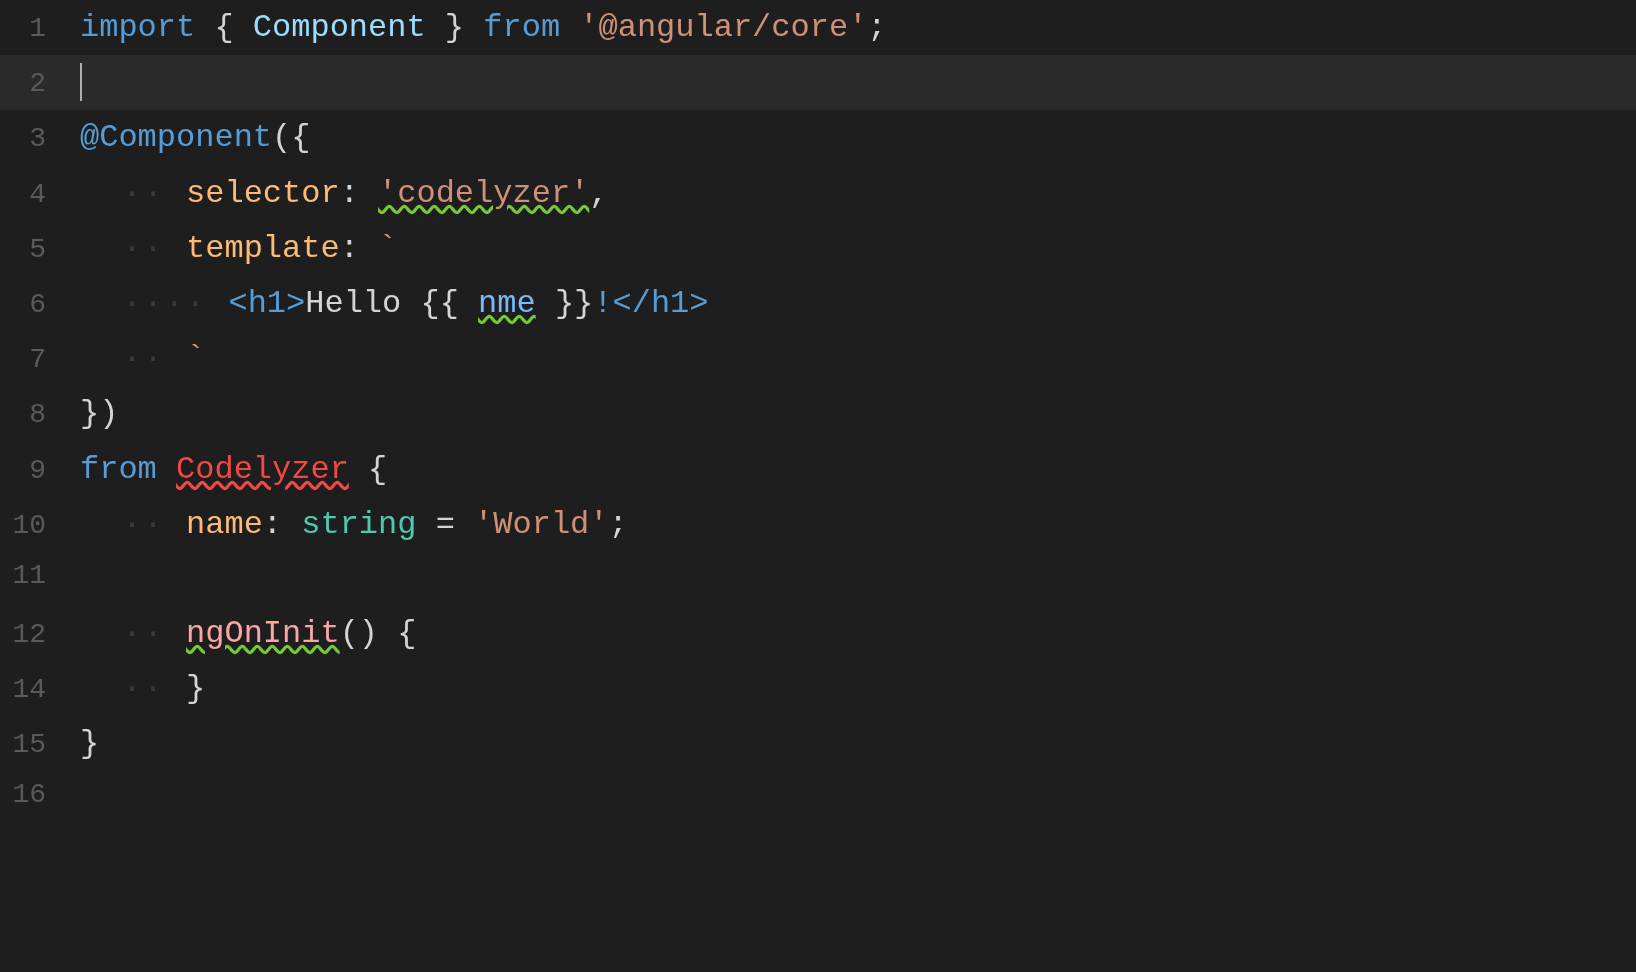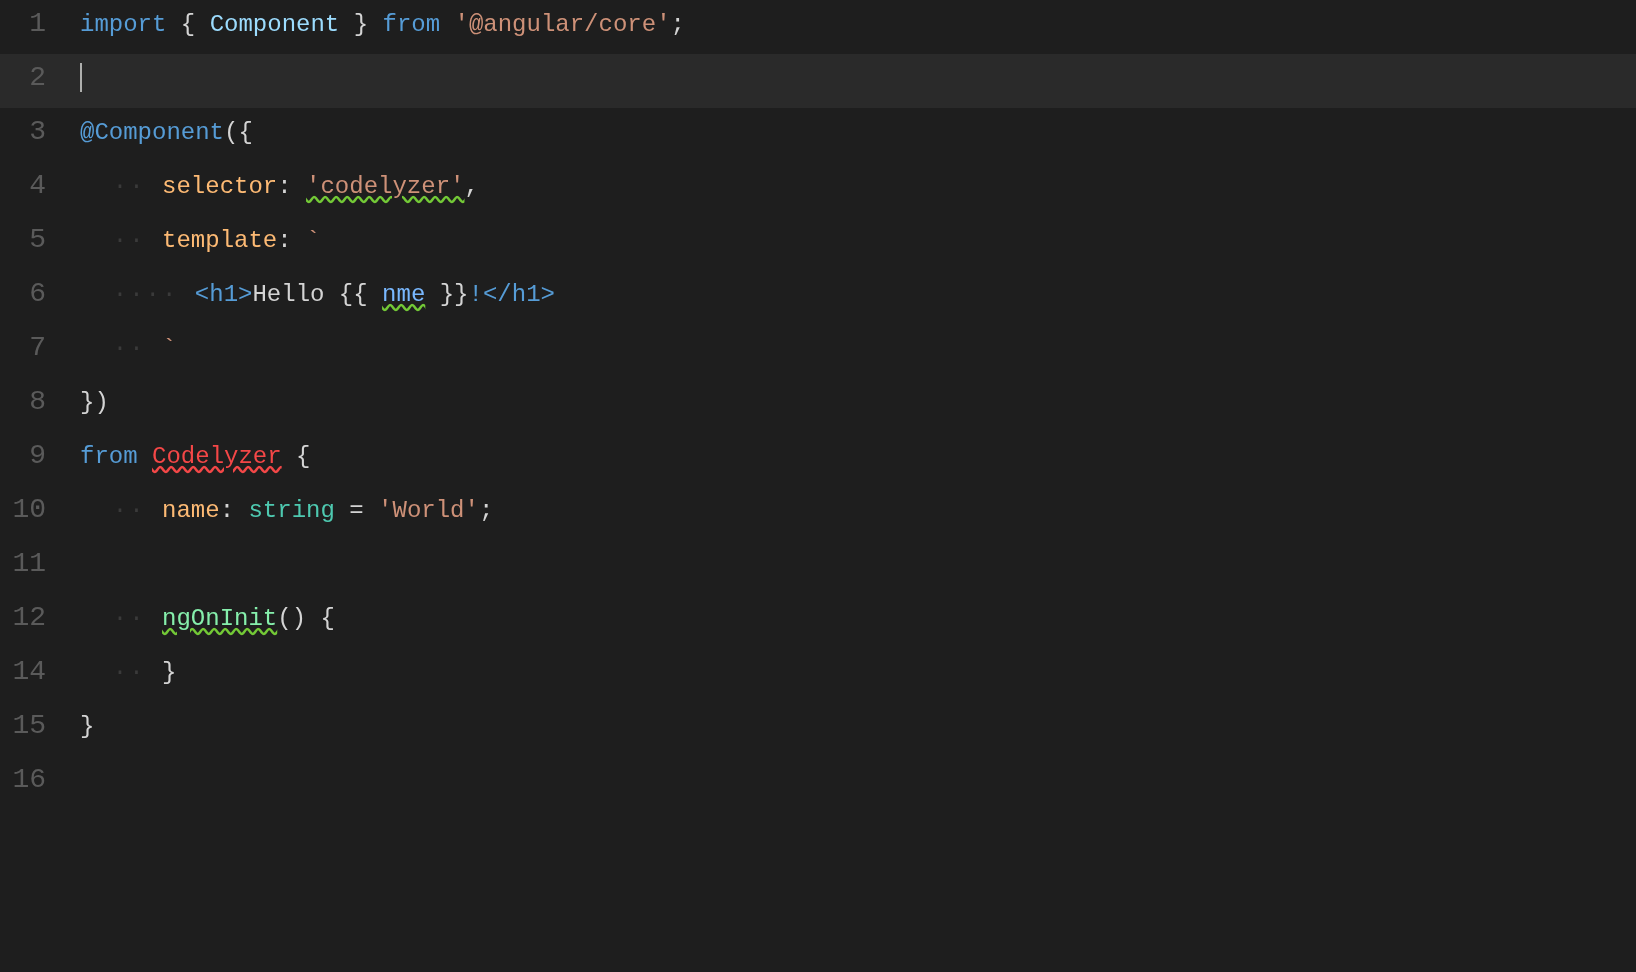--- a/index.html
+++ b/index.html
@@ -45,34 +45,34 @@
       min-width: 70px;
       text-align: right;
       padding-right: 24px;
       user-select: none;
       font-size: 28px;
     }
 
     .line-content {
       flex: 1;
       white-space: pre;
-      font-size: 24px;
+      font-size: 32px;
       padding-left: 10px;
     }
 
     
     .kw-import    { color: #569cd6; }   
     .kw-from      { color: #569cd6; }   
     .kw-string    { color: #ce9178; }   
     .kw-backtick  { color: #ce9178; }   
     .kw-decorator { color: #569cd6; }   
     .kw-property  { color: #fdba74; }   
     .kw-classname { color: #f44747; }   
     .kw-type      { color: #4ec9b0; }   
-    .kw-method    { color: #86efac; }   
+    .kw-method    { color: #fca5a5; }   
     .kw-tag       { color: #569cd6; }   
     .kw-angular   { color: #79b8ff; }   
     .kw-console   { color: #9cdcfe; }   
     .kw-log       { color: #dcdcaa; }
     .kw-punc      { color: #d4d4d4; }
     .kw-white     { color: #9cdcfe; }   
     .kw-module    { color: #ce9178; }
 
     .dot-indent {
       color: #3a3a3a;

